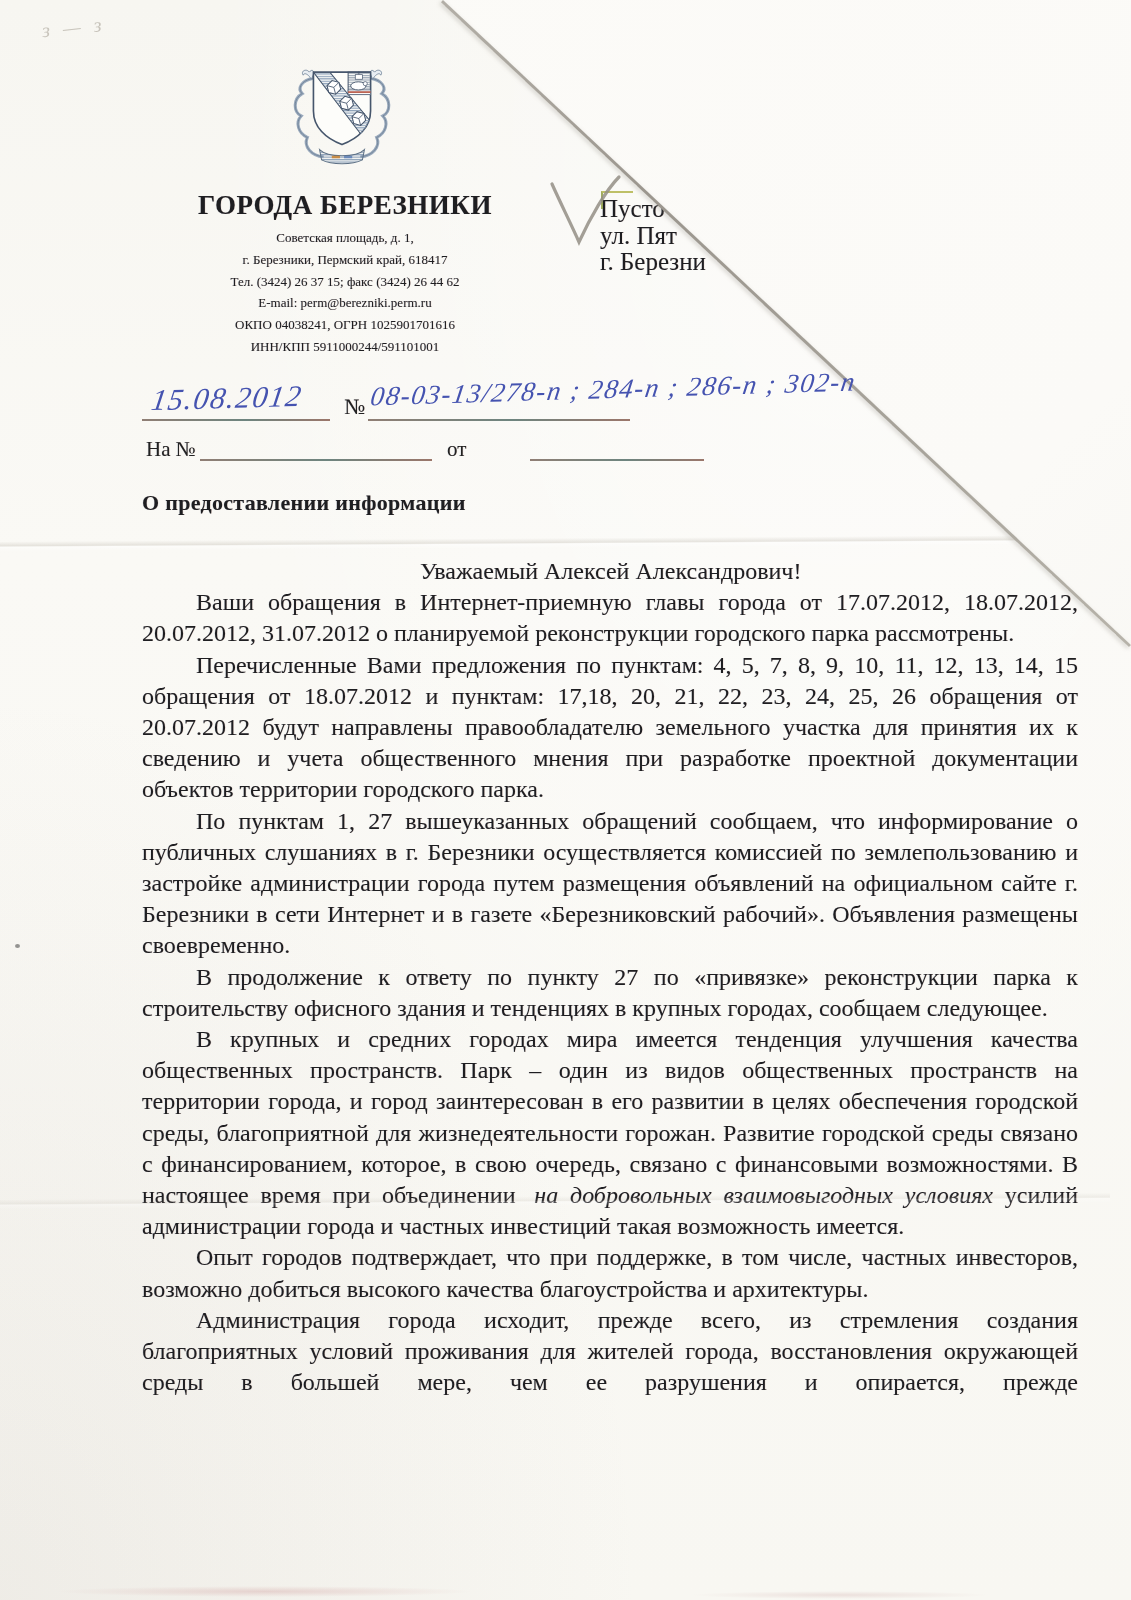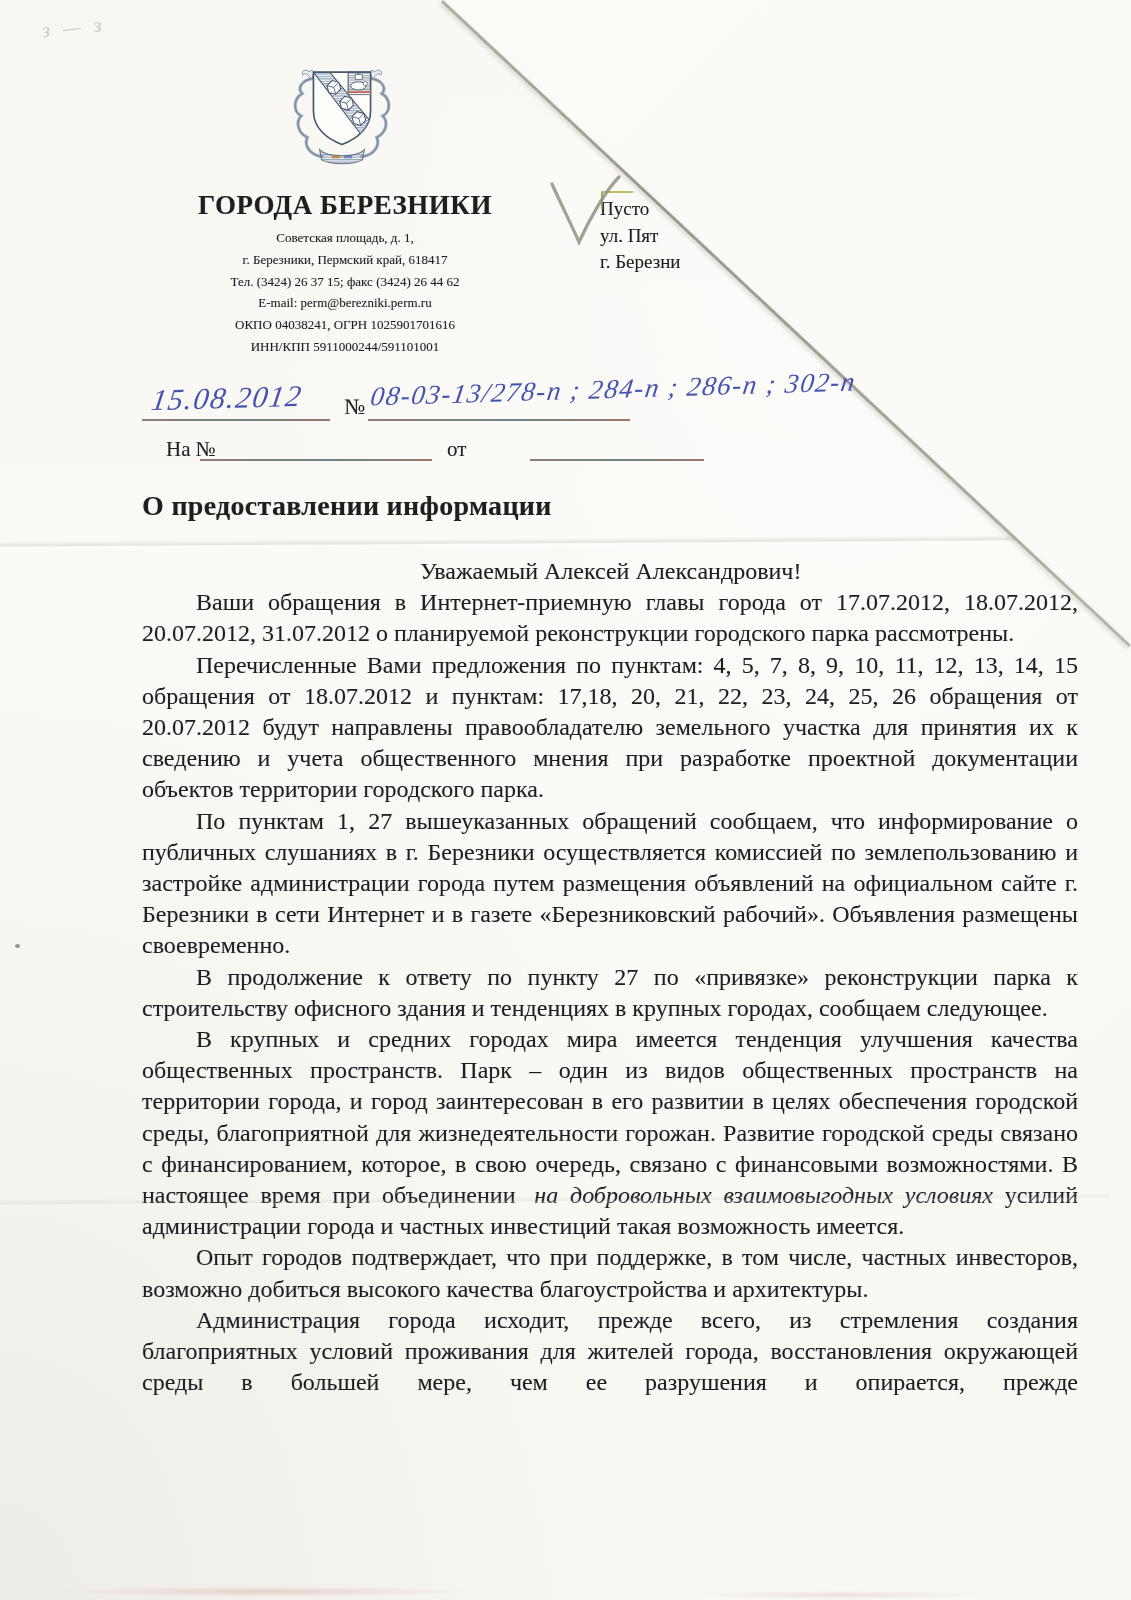--- a/index.html
+++ b/index.html
@@ -22,42 +22,42 @@
   
   .arms{left:291px;top:66px;}
 
   
   .letterhead{left:110px;top:192px;width:470px;text-align:center;}
   .org{font-weight:bold;font-size:27px;line-height:26px;letter-spacing:.5px;}
   .addr-block{margin-top:9px;}
   .addr{font-size:13px;line-height:21.8px;}
 
   
-  .recipient{left:600px;top:196px;font-size:19px;line-height:26.5px;z-index:1;white-space:nowrap;}
+  .recipient{left:600px;top:196px;font-size:25px;line-height:26.5px;z-index:1;white-space:nowrap;}
 
   
   .rule{height:2px;background:linear-gradient(90deg,#7d695e,#55706a 55%,#8a5f52);opacity:.85;z-index:7;}
   .rule.r1{left:142px;top:419px;width:188px;}
   .rule.r2{left:368px;top:419px;width:262px;}
   .rule.r3{left:200px;top:459px;width:232px;}
   .rule.r4{left:530px;top:459px;width:174px;}
   .plabel{font-size:21px;color:#222;z-index:7;}
   .no-sign{left:344px;top:394px;font-size:22px;}
-  .na-label{left:146px;top:437px;margin-left:20px;}
+  .na-label{left:146px;top:437px;}
   .ot-label{left:447px;top:437px;}
 
   .handwrite{
     font-family:"Liberation Serif",serif;font-style:italic;color:#4553b0;
     letter-spacing:1.5px;white-space:nowrap;z-index:7;
   }
   .hw-date{left:152px;top:381px;font-size:30px;transform:skewX(-10deg) rotate(-1.6deg);}
   .hw-num{left:372px;top:374px;font-size:27px;transform:skewX(-10deg) rotate(-1.8deg);}
 
   
-  .subject{left:142px;top:490px;font-size:28px;font-weight:bold;letter-spacing:.3px;}
+  .subject{left:142px;top:490px;font-size:22px;font-weight:bold;letter-spacing:.3px;}
   .main{left:142px;top:556px;width:936px;font-size:24px;line-height:31.2px;text-align:justify;}
   .main p{margin:0;text-indent:54px;}
   .greeting{text-align:left;margin-left:278px;}
   .it{font-style:italic;margin-left:7px;}
   .p-last{text-align-last:justify;}
 
   
   .fold-overlay{left:0;top:0;width:1131px;height:1600px;z-index:5;
     clip-path:polygon(443px 0px,1131px 0px,1131px 645px);
     background:linear-gradient(135deg,#fcfbf8 0%,#fbfaf7 55%,#f4f3ee 100%);}

